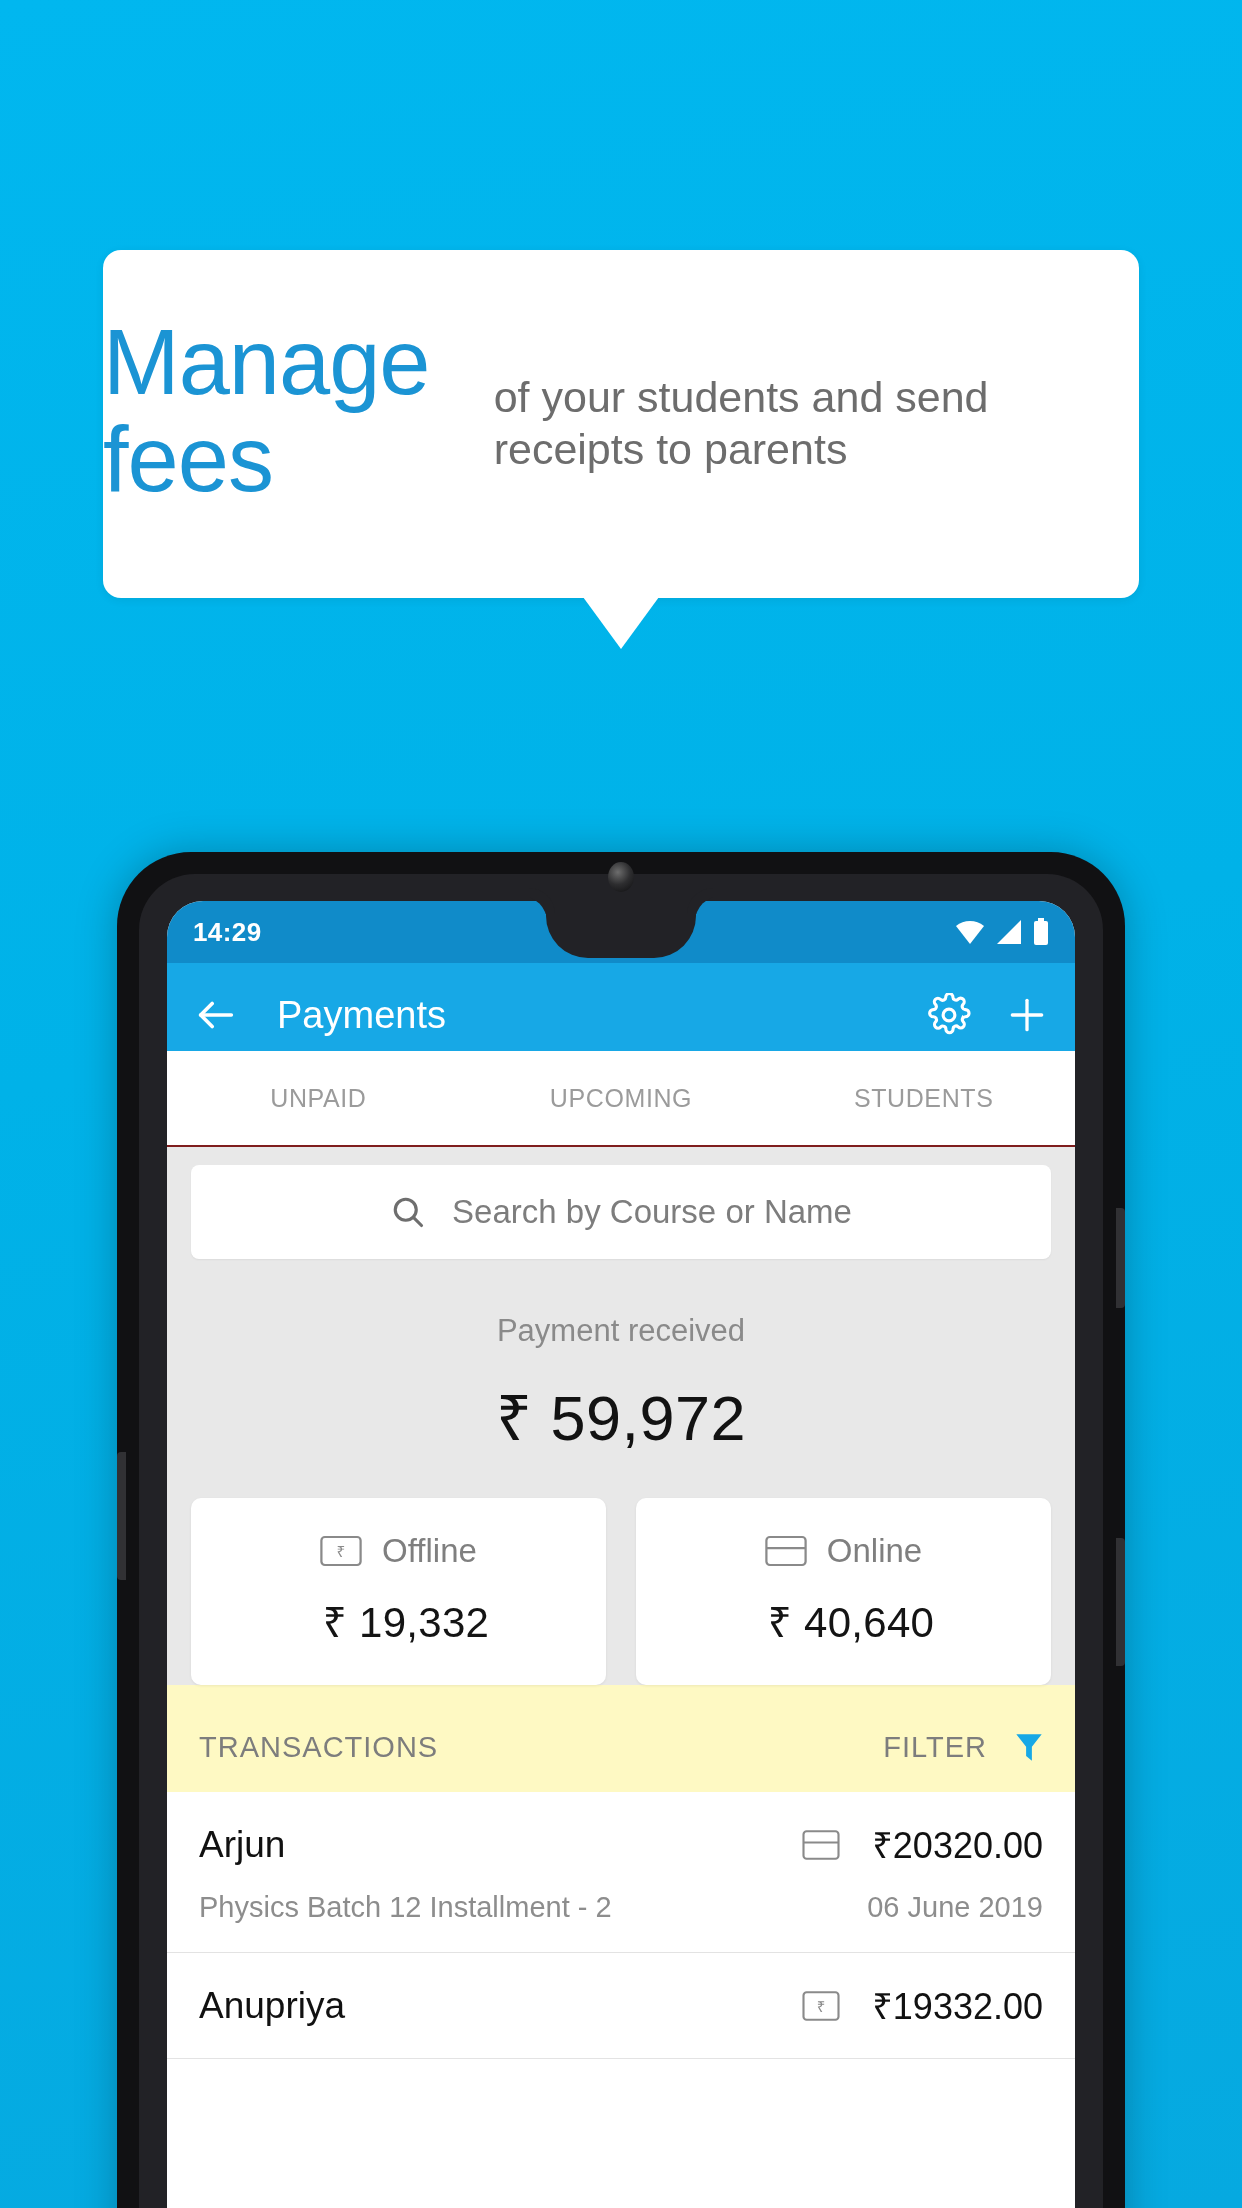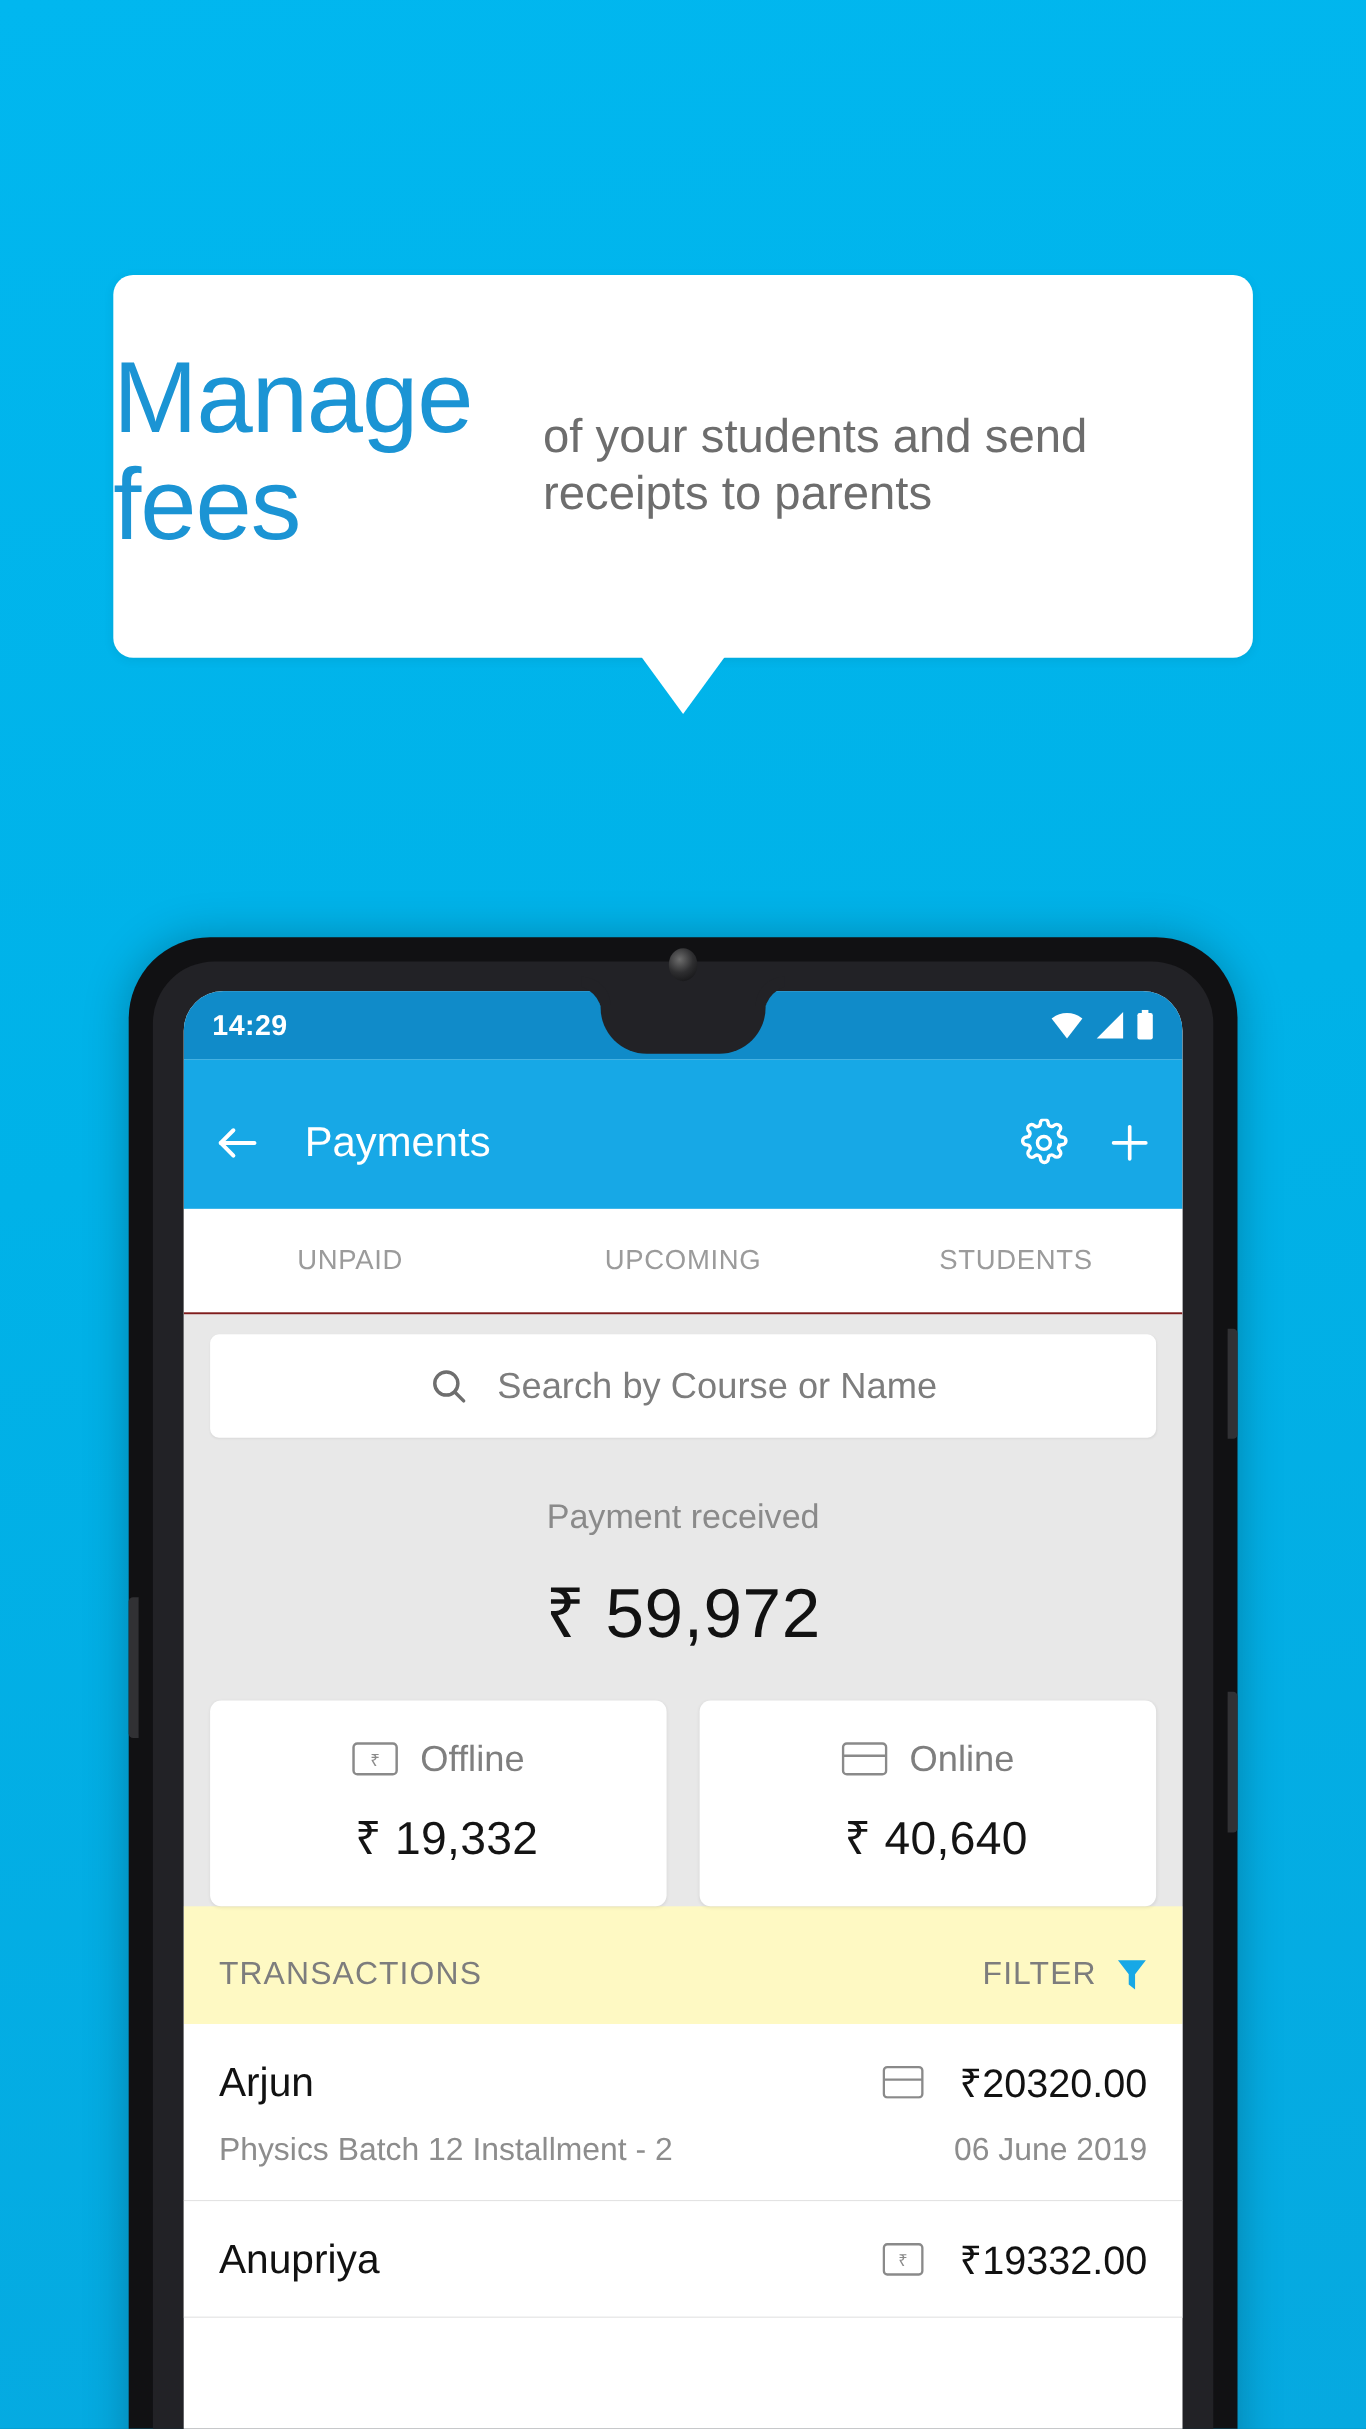--- a/index.html
+++ b/index.html
@@ -147,21 +147,21 @@
     justify-content: space-between;
     padding: 0 26px;
     color: #ffffff;
   }
   #status-time { font-size: 26px; font-weight: bold; letter-spacing: .4px; }
   #status-icons { display: flex; align-items: center; gap: 10px; }
   .sb-icon { display: block; }
 
   
   #app-bar {
-    height: 136px;
+    height: 88px;
     background: #17a8e6;
     display: flex;
     align-items: center;
     padding: 16px 26px 0 26px;
     color: #ffffff;
   }
   #back-arrow { width: 46px; height: 46px; flex: none; }
   #app-title {
     font-size: 38px;
     font-weight: 400;
@@ -254,21 +254,21 @@
   }
 
   #list-header {
     display: flex;
     align-items: center;
     justify-content: space-between;
     padding: 46px 32px 28px 32px;
     background: #fef9c3;
   }
   #transactions-label { font-size: 29px; color: #7d7d7d; letter-spacing: 1px; }
-  #filter-control { display: flex; align-items: center; gap: 18px; }
+  #filter-control { display: flex; align-items: center; gap: 28px; }
   #filter-label { font-size: 29px; color: #7d7d7d; letter-spacing: 1px; }
   #filter-icon { width: 28px; height: 30px; flex: none; }
 
   #txn-list { background: #ffffff; }
   .txn-row { padding: 28px 32px 28px 32px; border-bottom: 1px solid #e3e3e3; }
   .txn-line { display: flex; align-items: center; justify-content: space-between; }
   .txn-name { font-size: 37px; color: #111111; }
   .txn-right { display: flex; align-items: center; gap: 32px; }
   .txn-method-icon { width: 38px; height: 30px; flex: none; }
   .txn-amount { font-size: 36px; color: #111111; }

